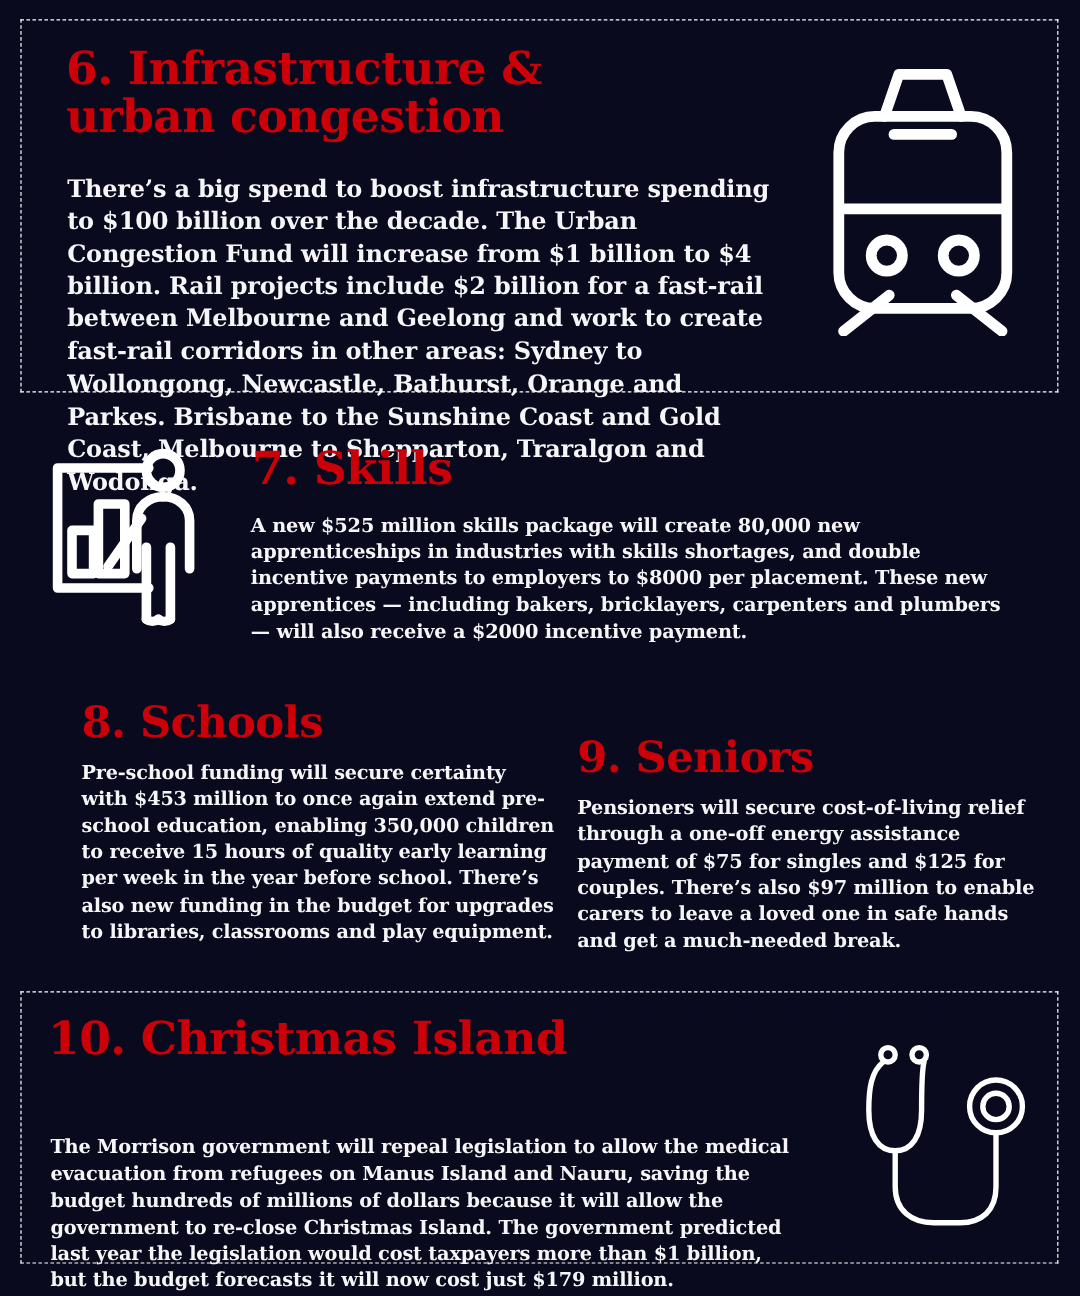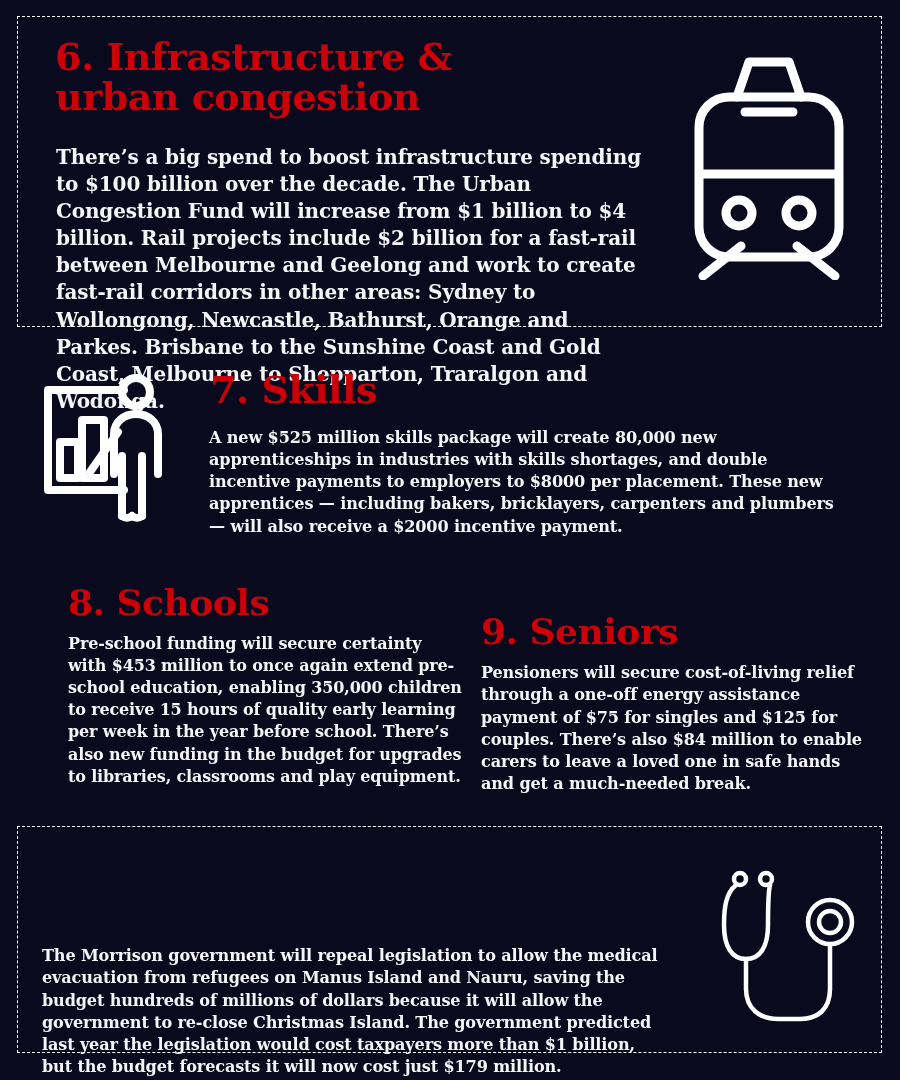--- a/index.html
+++ b/index.html
@@ -246,25 +246,26 @@
     <p class="body-text">A new $525 million skills package will create 80,000 new apprenticeships in industries with skills shortages, and double incentive payments to employers to $8000 per placement. These new apprentices — including bakers, bricklayers, carpenters and plumbers — will also receive a $2000 incentive payment.</p>
   </div>
 
   <div class="section" id="sec-schools">
     <h2 class="heading">8. Schools</h2>
     <p class="body-text">Pre-school funding will secure certainty with $453 million to once again extend pre-school education, enabling 350,000 children to receive 15 hours of quality early learning per week in the year before school. There’s also new funding in the budget for upgrades to libraries, classrooms and play equipment.</p>
   </div>
 
   <div class="section" id="sec-seniors">
     <h2 class="heading">9. Seniors</h2>
-    <p class="body-text"> Pensioners will secure cost-of-living relief through a one-off energy assistance payment of $75 for singles and $125 for couples. There’s also $84 million to enable carers to leave a loved one in safe hands and get a much-needed break.</p>
+    <p class="body-text"> Pensioners will secure cost-of-living relief through a one-off energy assistance payment of $75 for singles and $125 for couples. There’s also $97 million to enable carers to leave a loved one in safe hands and get a much-needed break.</p>
   </div>
 
   <div class="section dashed-box" id="sec-christmas">
     <div class="inner">
+      <h2 class="heading">10. Christmas Island</h2>
       <p class="body-text">The Morrison government will repeal legislation to allow the medical evacuation from refugees on Manus Island and Nauru, saving the budget hundreds of millions of dollars because it will allow the government to re-close Christmas Island. The government predicted last year the legislation would cost taxpayers more than $1 billion, but the budget forecasts it will now cost just $179 million.</p>
 
       <div id="icon-stetho">
         <svg viewBox="0 0 150 165" width="150" height="165" fill="none" stroke="#ffffff" stroke-width="4.5" stroke-linecap="round" stroke-linejoin="round">
 
           <circle cx="22" cy="12" r="6"></circle>
 
           <circle cx="48" cy="12" r="6"></circle>
 
           <path d="M18 18 C8 26 6 40 6 58 C6 80 14 92 28 92

